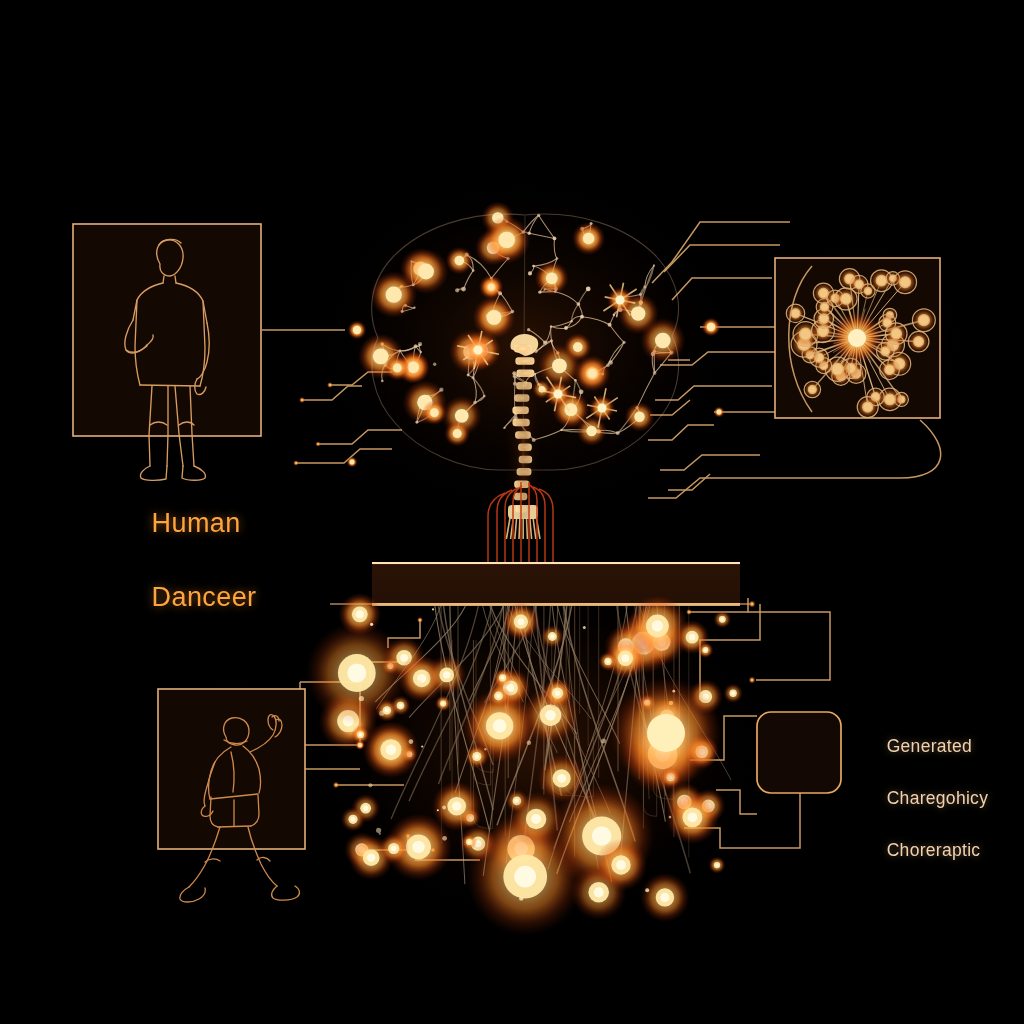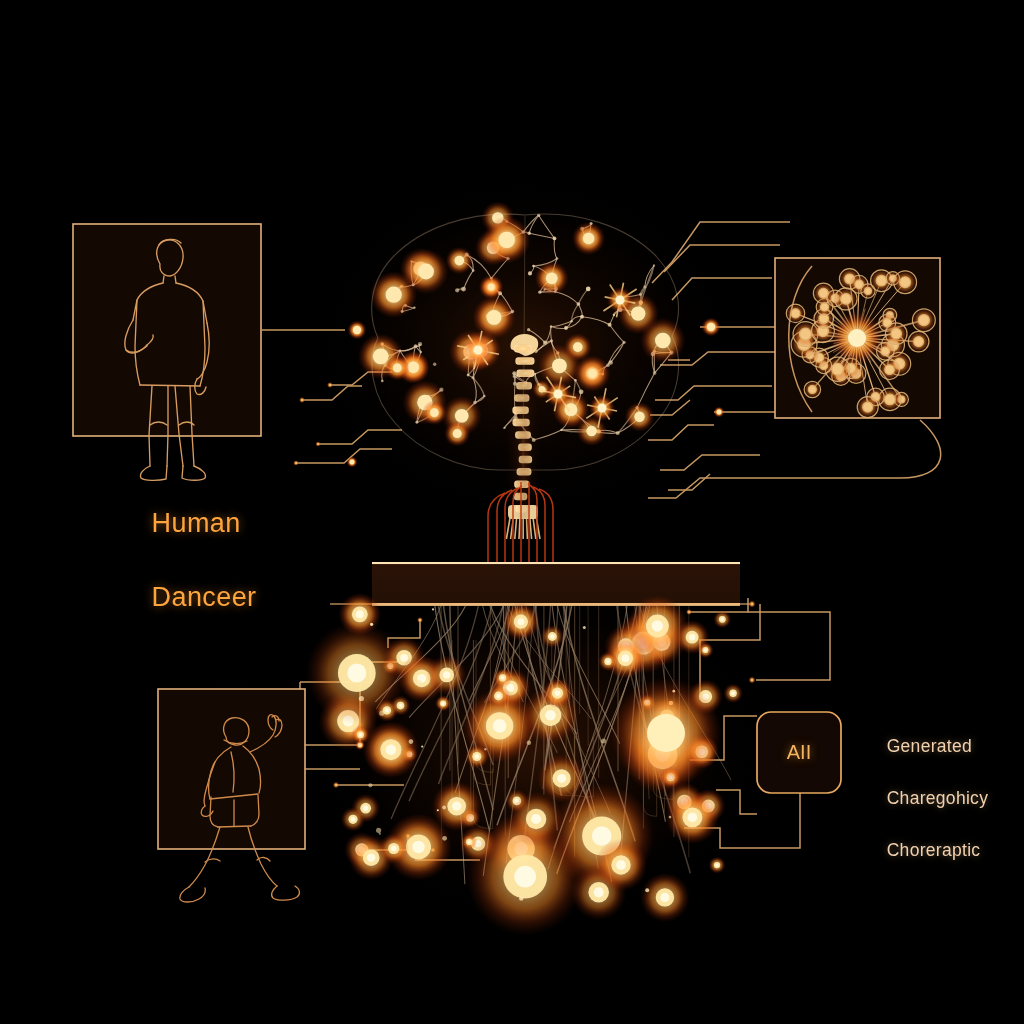--- a/index.html
+++ b/index.html
@@ -1180,15 +1180,14 @@
     <span>Human</span><br>
     <span>Danceer</span>
   </div>
 
   <div class="label-text" id="label-generated">
     <span>Generated</span><br>
     <span>Charegohicy</span><br>
     <span>Choreraptic</span>
   </div>
 
-  <div id="label-ai-box">AII</div>
 
 </div>
 
 </body></html>

